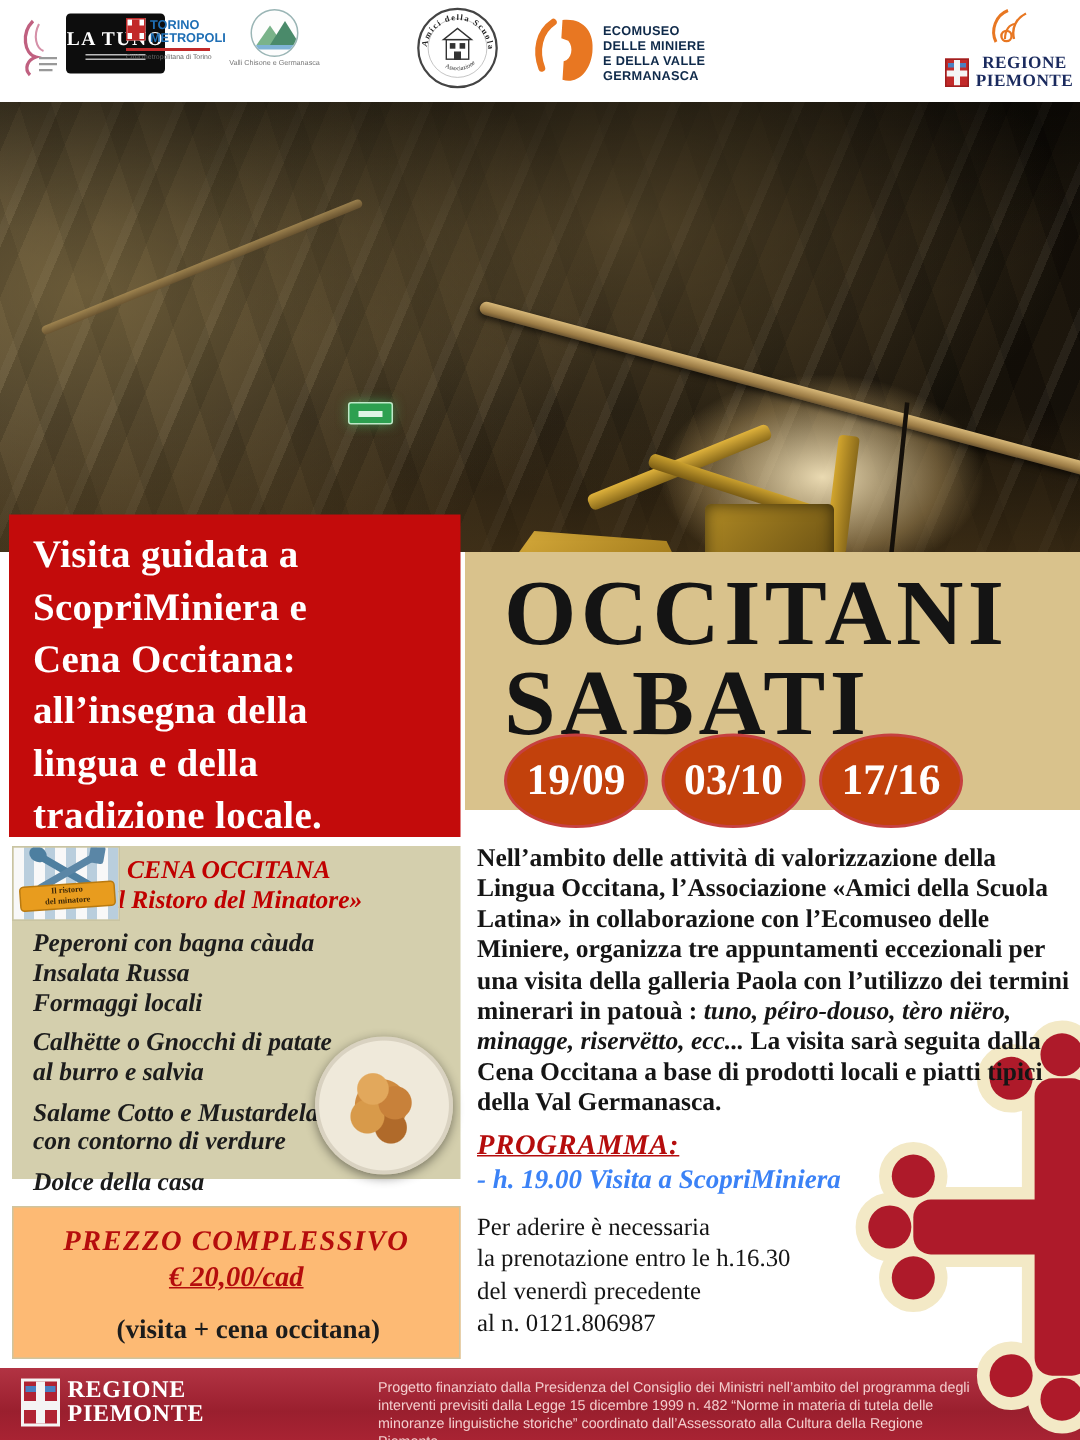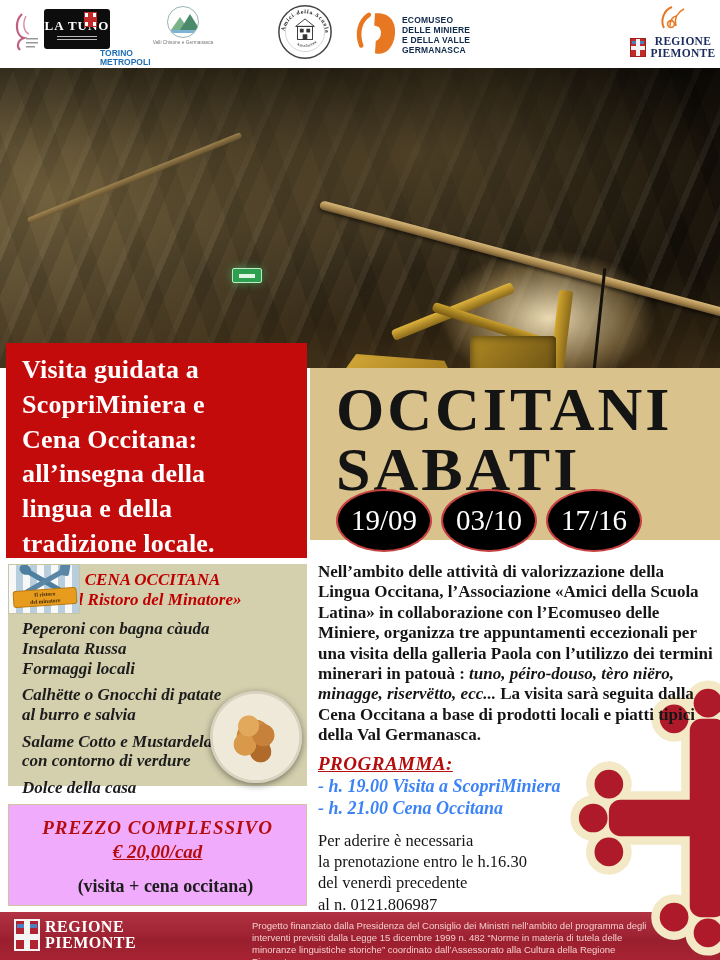--- a/index.html
+++ b/index.html
@@ -14,21 +14,21 @@
   .latuno { left:44px; top:9px; width:66px; height:40px; background:#0d0d0d; border-radius:3px;
             color:#fff; text-align:center; padding-top:9px; }
   .latuno .nm { font-size:13px; font-weight:bold; letter-spacing:1px; }
   .latuno .bar { width:40px; height:1px; background:#bbb; margin:2px auto 0; }
   .torino { left:84px; top:12px; width:72px; }
   .torino .row { display:flex; gap:3px; }
   .t-shield { width:13px; height:15px; background:
       linear-gradient(#c22a2a,#c22a2a) 50% 0/5px 100% no-repeat,
       linear-gradient(#c22a2a,#c22a2a) 0 50%/100% 5px no-repeat, #fff;
       border:1px solid #c22a2a; }
-  .torino .txt { color:#1f6fb5; font-weight:bold; font-size:8.5px; line-height:1.05; font-family:"Liberation Sans",sans-serif;margin-top:37px; }
+  .torino .txt { color:#1f6fb5; font-weight:bold; font-size:8.5px; line-height:1.05; font-family:"Liberation Sans",sans-serif; }
   .torino .redline { width:56px; height:2px; background:#c22a2a; margin:2px 0 1px; }
   .torino .sub { font-size:4.6px; color:#666; font-family:"Liberation Sans",sans-serif; }
   .valli { left:150px; top:6px; width:66px; text-align:center; }
   .valli .circ { width:32px; height:32px; border-radius:50%; border:1px solid #9ab5b5; margin:0 auto; position:relative; overflow:hidden; background:#fdfdfd; }
   .valli .m1 { position:absolute; left:3px; bottom:7px; width:0; height:0; border-left:9px solid transparent; border-right:9px solid transparent; border-bottom:13px solid #7ab38a; }
   .valli .m2 { position:absolute; left:12px; bottom:7px; width:0; height:0; border-left:10px solid transparent; border-right:10px solid transparent; border-bottom:16px solid #4a8a6a; }
   .valli .wave { position:absolute; left:2px; bottom:4px; width:28px; height:3px; background:#7fb3d5; border-radius:2px; }
   .valli .lbl { font-size:4.8px; color:#777; margin-top:2px; font-family:"Liberation Sans",sans-serif; }
   .amici { left:277px; top:3px; }
   .ecomuseo { left:352px; top:5px; display:flex; gap:4px; }
@@ -76,22 +76,22 @@
           box-shadow:inset 0 0 10px rgba(0,0,0,.6); }
   .cable { left:596px; top:200px; width:3px; height:140px; background:#15100a; transform:rotate(6deg); }
 
   
   .red-box { position:absolute; left:6px; top:343px; width:301px; height:215px; background:#c30b0b; z-index:2;
              color:#fff; font-weight:bold; font-size:26px; line-height:1.34; padding:10px 0 0 16px; letter-spacing:.2px; }
 
   
   .tan-box { position:absolute; left:310px; top:368px; width:410px; height:172px; background:#d9c28c; }
   .big-title { color:#141414; font-weight:bold; font-size:62px; line-height:.96; letter-spacing:3px; padding:12px 0 0 26px; }
-  .date-oval { position:absolute; width:96px; height:63px; border-radius:50%; background:#000000; border:2px solid #c64040;
-               color:#fff; font-weight:normal; font-size:29px; display:flex; align-items:center; justify-content:center; z-index:3; }
+  .date-oval { position:absolute; width:96px; height:63px; border-radius:50%; background:#c2410c; border:2px solid #c64040;
+               color:#fff; font-weight:bold; font-size:29px; display:flex; align-items:center; justify-content:center; z-index:3; }
   .d1 { left:336px; top:489px; } .d2 { left:441px; top:489px; } .d3 { left:546px; top:489px; }
 
   
   .menu-box { position:absolute; left:8px; top:564px; width:299px; height:222px; background:#d4cfad; }
   .ristoro { position:absolute; left:0; top:0; width:72px; height:50px; border:1px solid #c9c4a2; overflow:hidden;
              background:repeating-linear-gradient(90deg,#f8f8f8 0 7px,#b9cedd 7px 14px); }
   .ristoro .tool { position:absolute; left:13px; top:14px; width:46px; height:5px; background:#4d7fa0; border-radius:3px; }
   .tl1 { transform:rotate(30deg); } .tl2 { transform:rotate(-30deg); background:#5a86a6 !important; }
   .tl1::before { content:""; position:absolute; left:-6px; top:-3px; width:12px; height:10px; border-radius:50%; background:#4d7fa0; }
   .tl2::before { content:""; position:absolute; right:-5px; top:-4px; width:10px; height:12px; background:#5a86a6; border-radius:2px; transform:rotate(40deg); }
@@ -105,21 +105,21 @@
     background:
       radial-gradient(circle at 42% 38%, #e2a85c 0 13%, rgba(0,0,0,0) 14%),
       radial-gradient(circle at 58% 48%, #c8813a 0 15%, rgba(0,0,0,0) 16%),
       radial-gradient(circle at 38% 58%, #d89a4a 0 14%, rgba(0,0,0,0) 15%),
       radial-gradient(circle at 55% 66%, #b06a2a 0 13%, rgba(0,0,0,0) 14%),
       radial-gradient(circle at 48% 50%, #cf8b40 0 26%, rgba(0,0,0,0) 27%),
       radial-gradient(circle at 50% 50%, #efe9da 0 66%, #d9d2c1 67% 76%, #f6f3ec 77% 93%, #bdb5a4 94%);
     box-shadow:0 2px 7px rgba(0,0,0,.45); }
 
   
-  .price-box { position:absolute; left:8px; top:804px; width:299px; height:102px; background:#f0abfc; border:1px solid #cfc49e;
+  .price-box { position:absolute; left:8px; top:804px; width:299px; height:102px; background:#fdba74; border:1px solid #cfc49e;
                text-align:center; padding-top:12px; }
   .price-1 { color:#b50d0d; font-weight:bold; font-style:italic; font-size:19px; letter-spacing:1px; }
   .price-2 { color:#b50d0d; font-weight:bold; font-style:italic; font-size:19px; text-decoration:underline; margin-top:2px; }
   .price-3 { color:#1c1c1c; font-weight:bold; font-size:18px; margin-top:13px;padding-left:16px; }
 
   
   .right-col { position:absolute; left:318px; top:562px; width:400px; z-index:3; }
   .body-text { color:#151515; font-weight:bold; font-size:17px; line-height:1.2; width:398px; }
   .patois { font-style:italic; }
   .programma-label { margin-top:7px; color:#b50d0d; font-weight:bold; font-style:italic; font-size:19px; text-decoration:underline; letter-spacing:.5px; }
@@ -325,21 +325,20 @@
   <div class="price-box">
     <div class="price-1">PREZZO  COMPLESSIVO</div>
     <div class="price-2">€ 20,00/cad</div>
     <div class="price-3">(visita + cena occitana)</div>
   </div>
 
   <div class="right-col">
     <p class="body-text"><span>Nell’ambito delle attività di valorizzazione della Lingua Occitana, l’Associazione «Amici della Scuola Latina» in collaborazione con l’Ecomuseo delle Miniere, organizza tre appuntamenti eccezionali per una visita della galleria Paola con l’utilizzo dei termini minerari in patouà : </span><span class="patois">tuno, péiro-douso, tèro niëro, minagge, riservëtto, ecc...</span><span> La visita sarà seguita dalla Cena Occitana a base di prodotti locali e piatti tipici della Val Germanasca.</span></p>
     <div class="programma-label">PROGRAMMA:</div>
     <div class="programma-item">- h. 19.00 Visita a ScopriMiniera</div>
-    <div class="programma-item">- h. 21.00  Cena Occitana</div>
     <div class="booking pre">Per aderire è necessaria
 la prenotazione entro le h.16.30
 del venerdì precedente
 al n. 0121.806987</div>
   </div>
 
   <div class="footer">
     <div class="f-logo">
       <div class="f-shield"></div>
       <div class="txt pre">REGIONE

